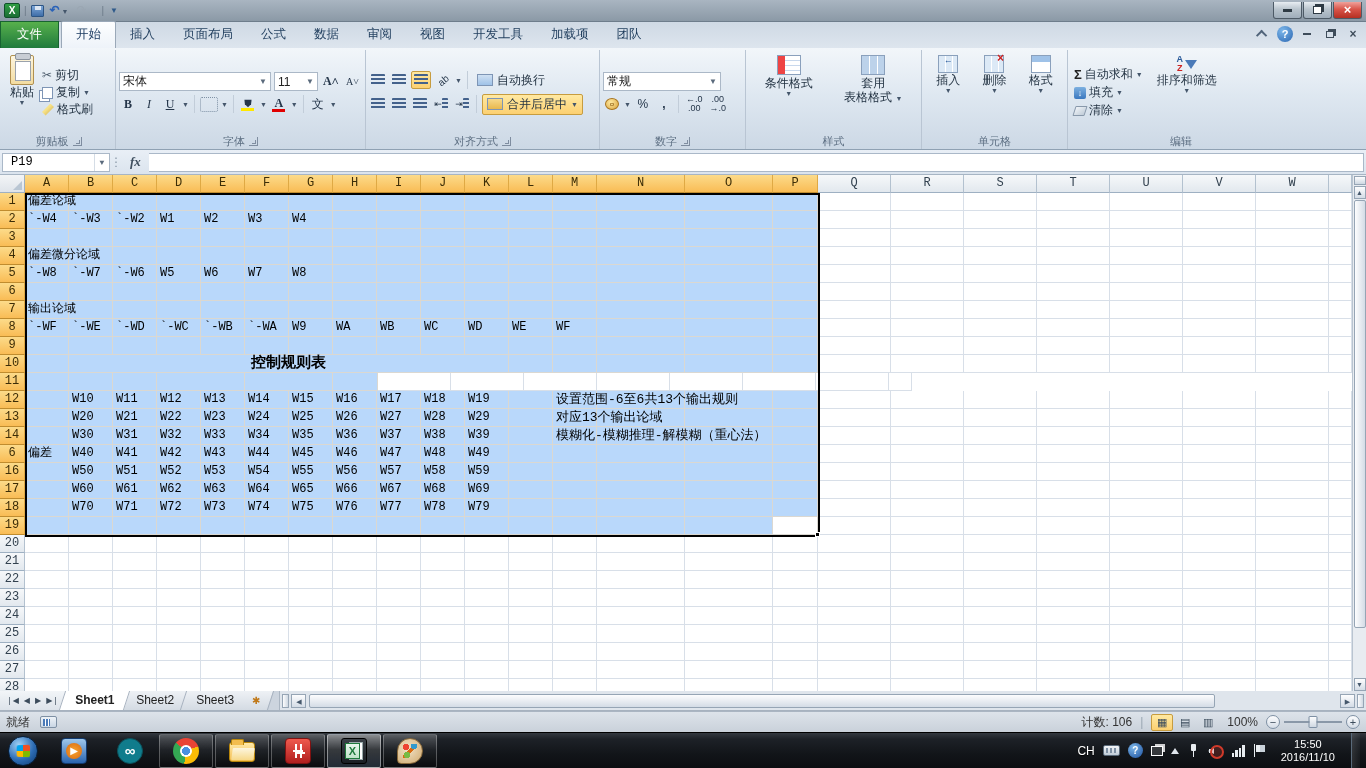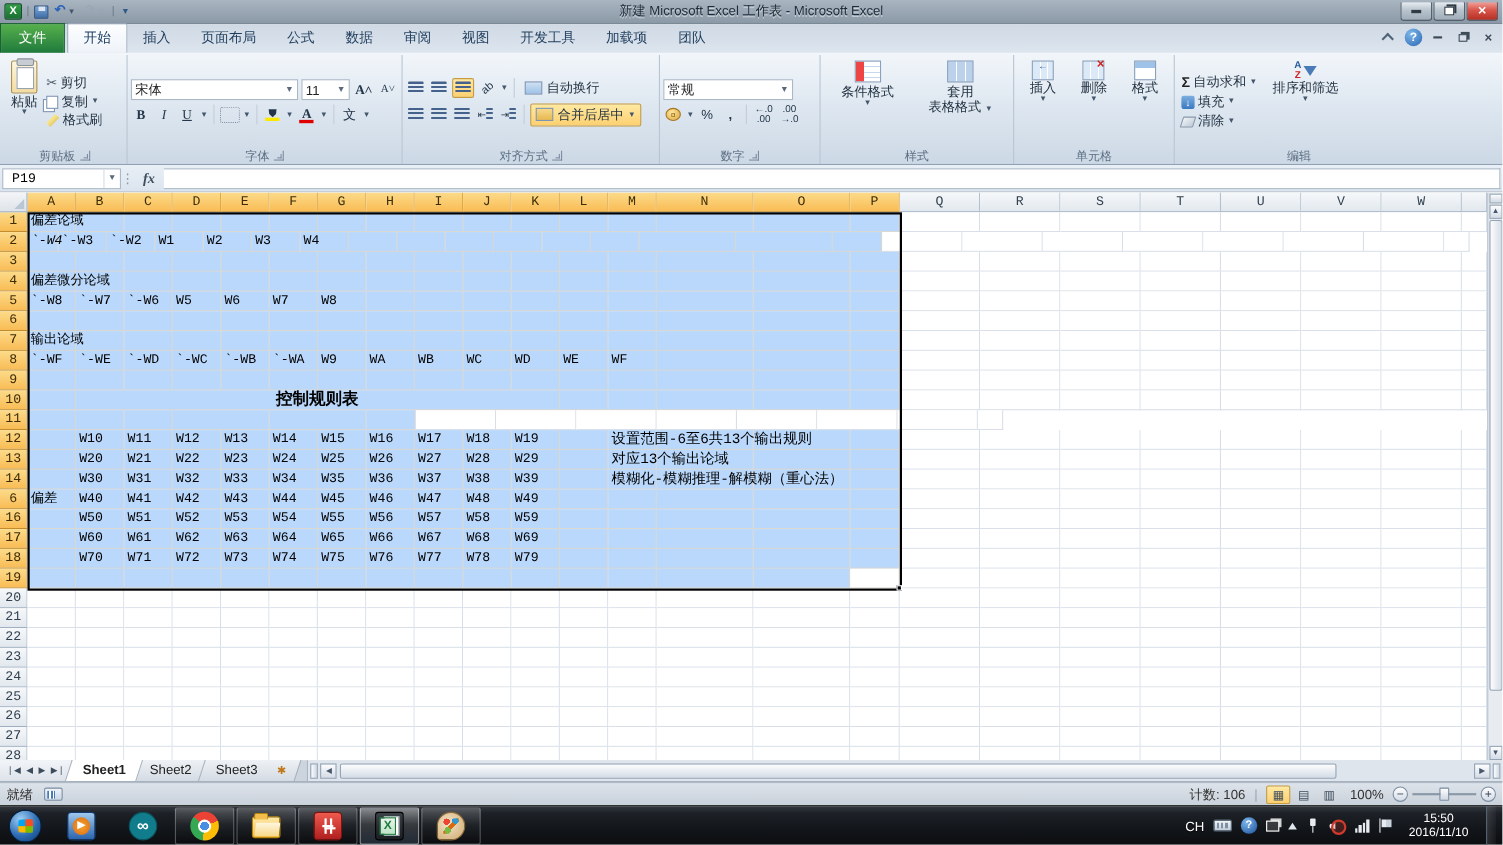--- a/index.html
+++ b/index.html
@@ -210,21 +210,20 @@
   <div class="titlebar">
     <div class="qat">
       <div class="xlslogo">X</div>
       <span class="qsep">|</span>
       <div class="floppy"></div>
       <span class="qi" style="color:#2a62b8;font-weight:bold">↶<span style="font-size:7px;color:#44566b"> ▼</span></span>
       <span class="qi" style="color:#9aa6b2">↷<span style="font-size:7px"> ▼</span></span>
       <span class="qsep">|</span>
       <span class="qi" style="font-size:8px">▼</span>
     </div>
-    <div class="wtitle">新建 Microsoft Excel 工作表  -  Microsoft Excel</div>
     <div class="winctl">
       <div class="wbtn">
           <div class="mingl"></div>
         </div>
       <div class="wbtn">
           <div class="restgl"></div>
         </div>
       <div class="wbtn close">
           <span class="closegl">×</span>
         </div>
@@ -551,21 +550,21 @@
           <div class="g-cell" style="width: 73px;"></div>
           <div class="g-cell" style="width: 73px;"></div>
           <div class="g-cell" style="width: 73px;"></div>
           <div class="g-cell" style="width: 73px;"></div>
           <div class="g-cell" style="width: 73px;"></div>
           <div class="g-cell" style="width: 73px;"></div>
           <div class="g-cell" style="width: 23px;"></div>
         </div>
         <div class="g-row">
           <div class="g-rowh hsel">2</div>
-          <div class="g-cell sel" style="width: 28px; font-style: italic;">
+          <div class="g-cell sel" style="width: 44px;">
             <span>`-W4</span>
           </div>
           <div class="g-cell sel" style="width: 44px;">
             <span>`-W3</span>
           </div>
           <div class="g-cell sel" style="width: 44px;">
             <span>`-W2</span>
           </div>
           <div class="g-cell sel" style="width: 44px;">
             <span>W1</span>

